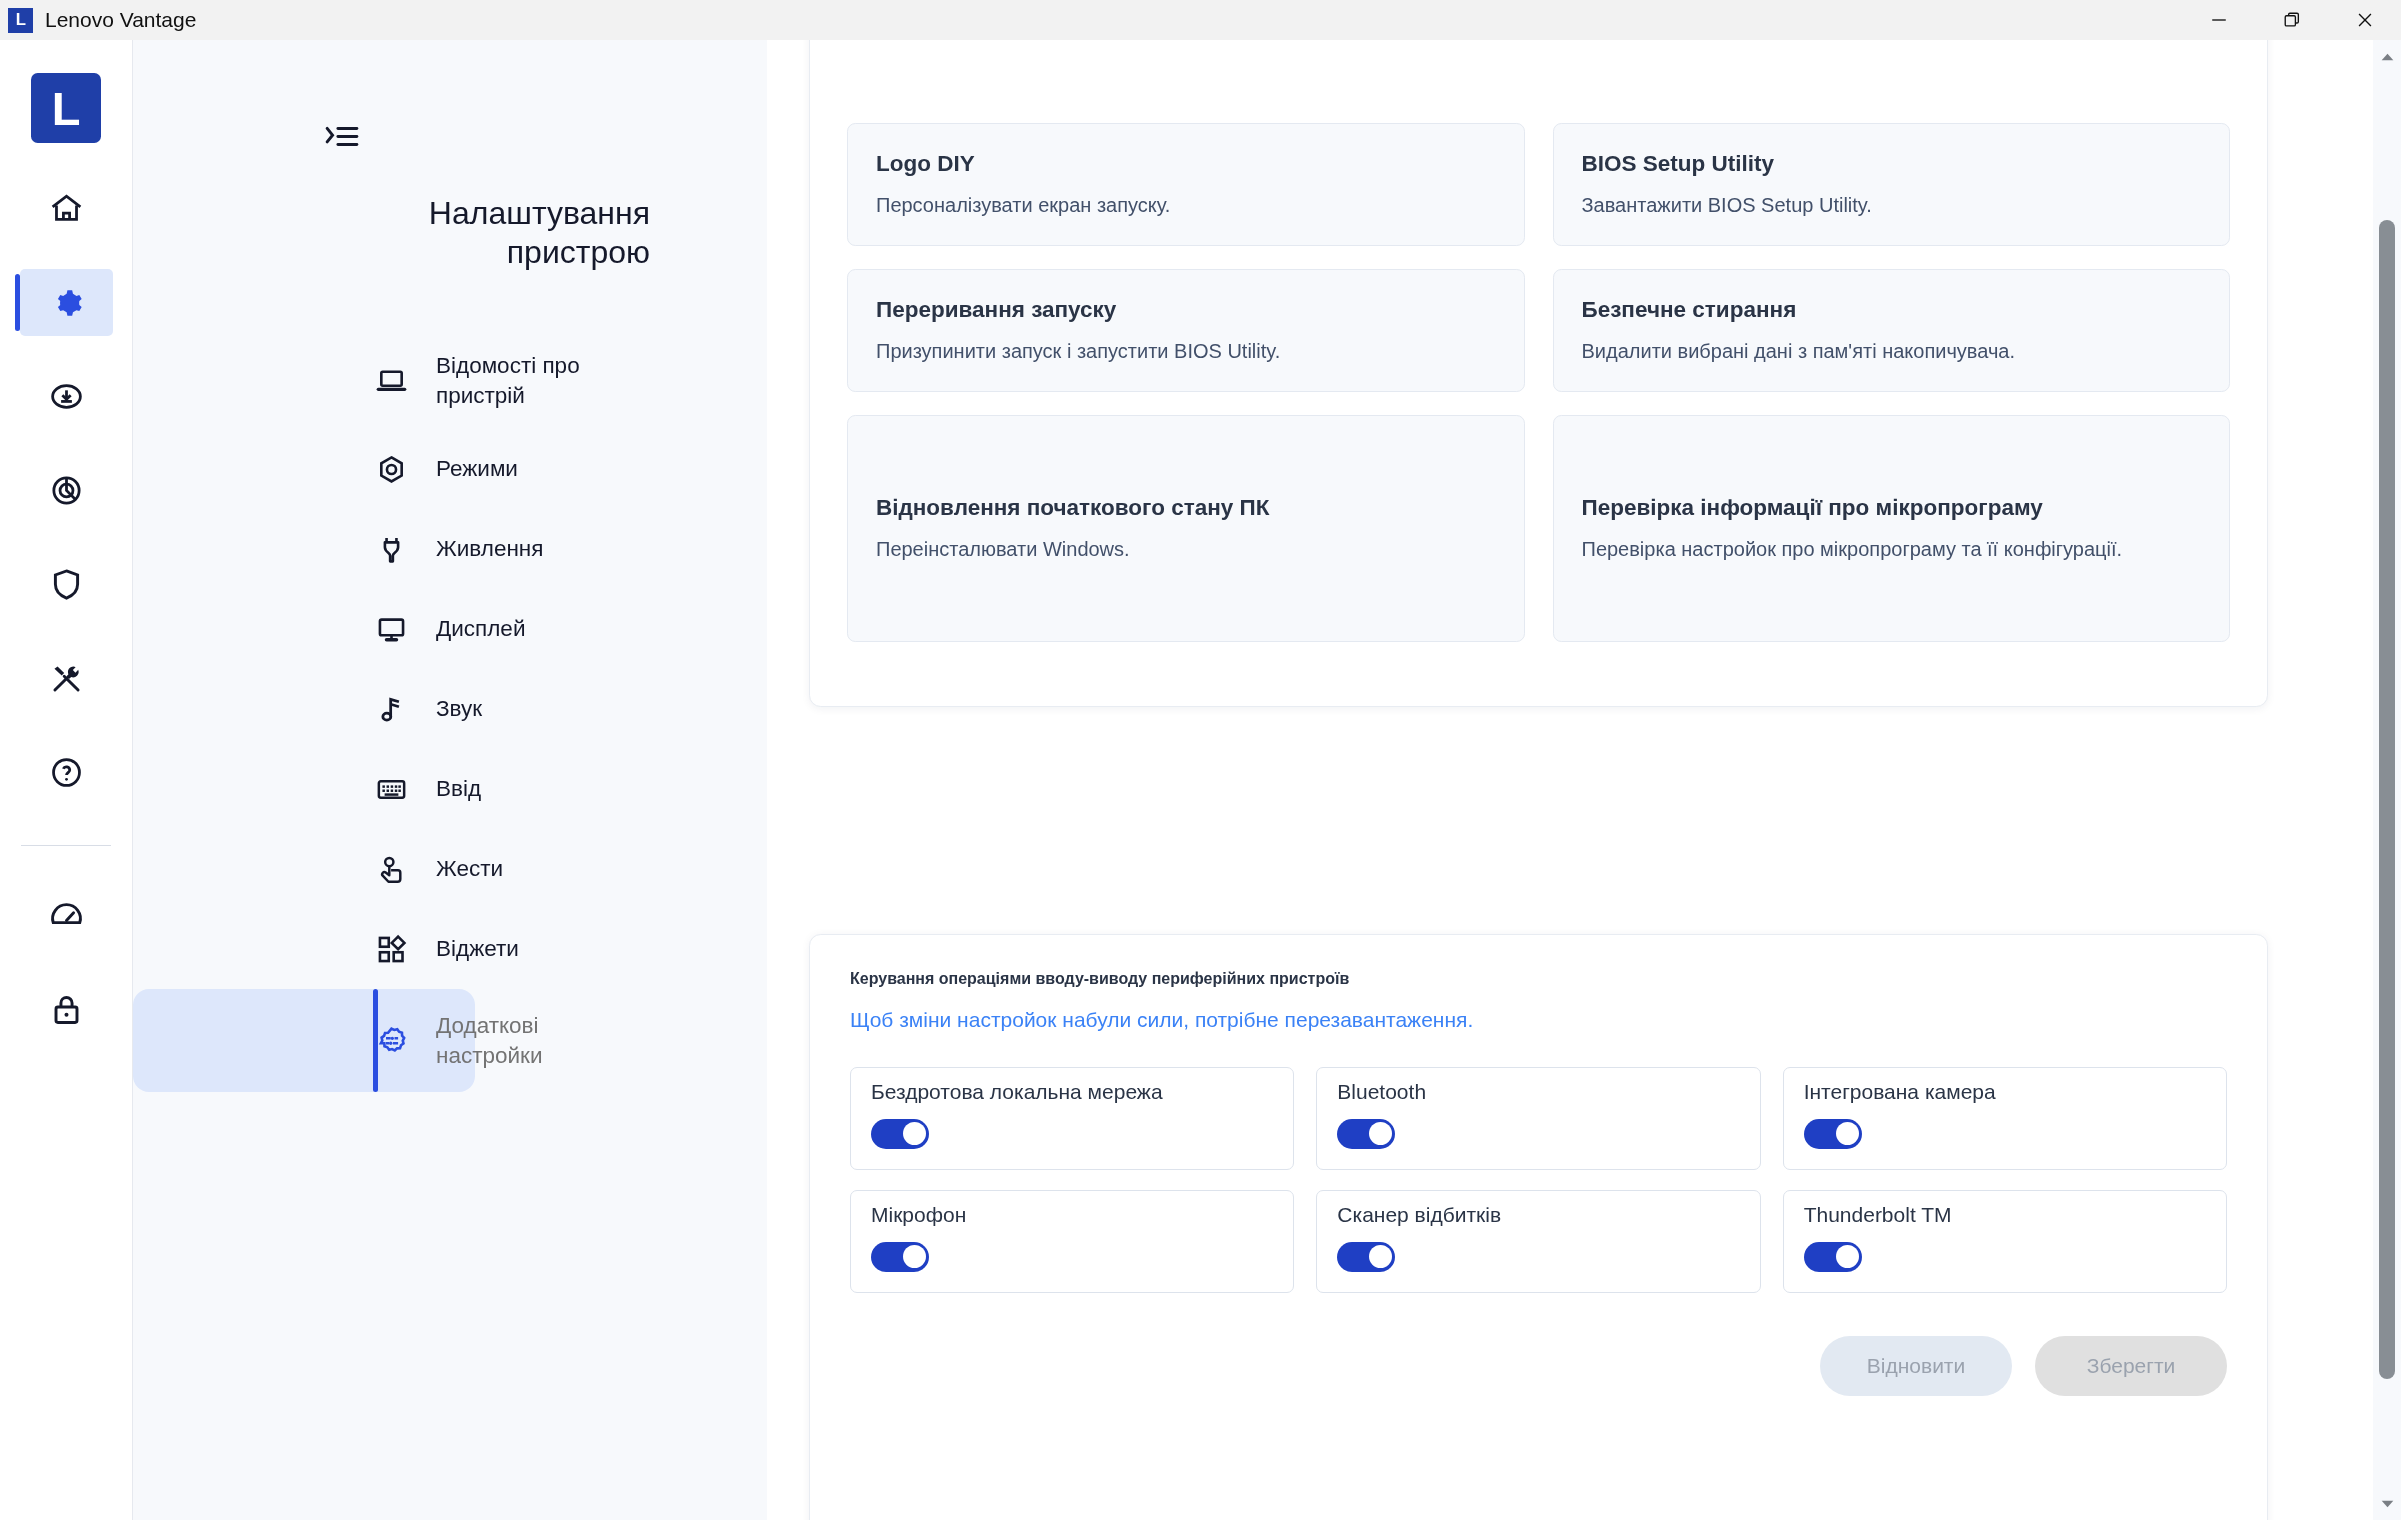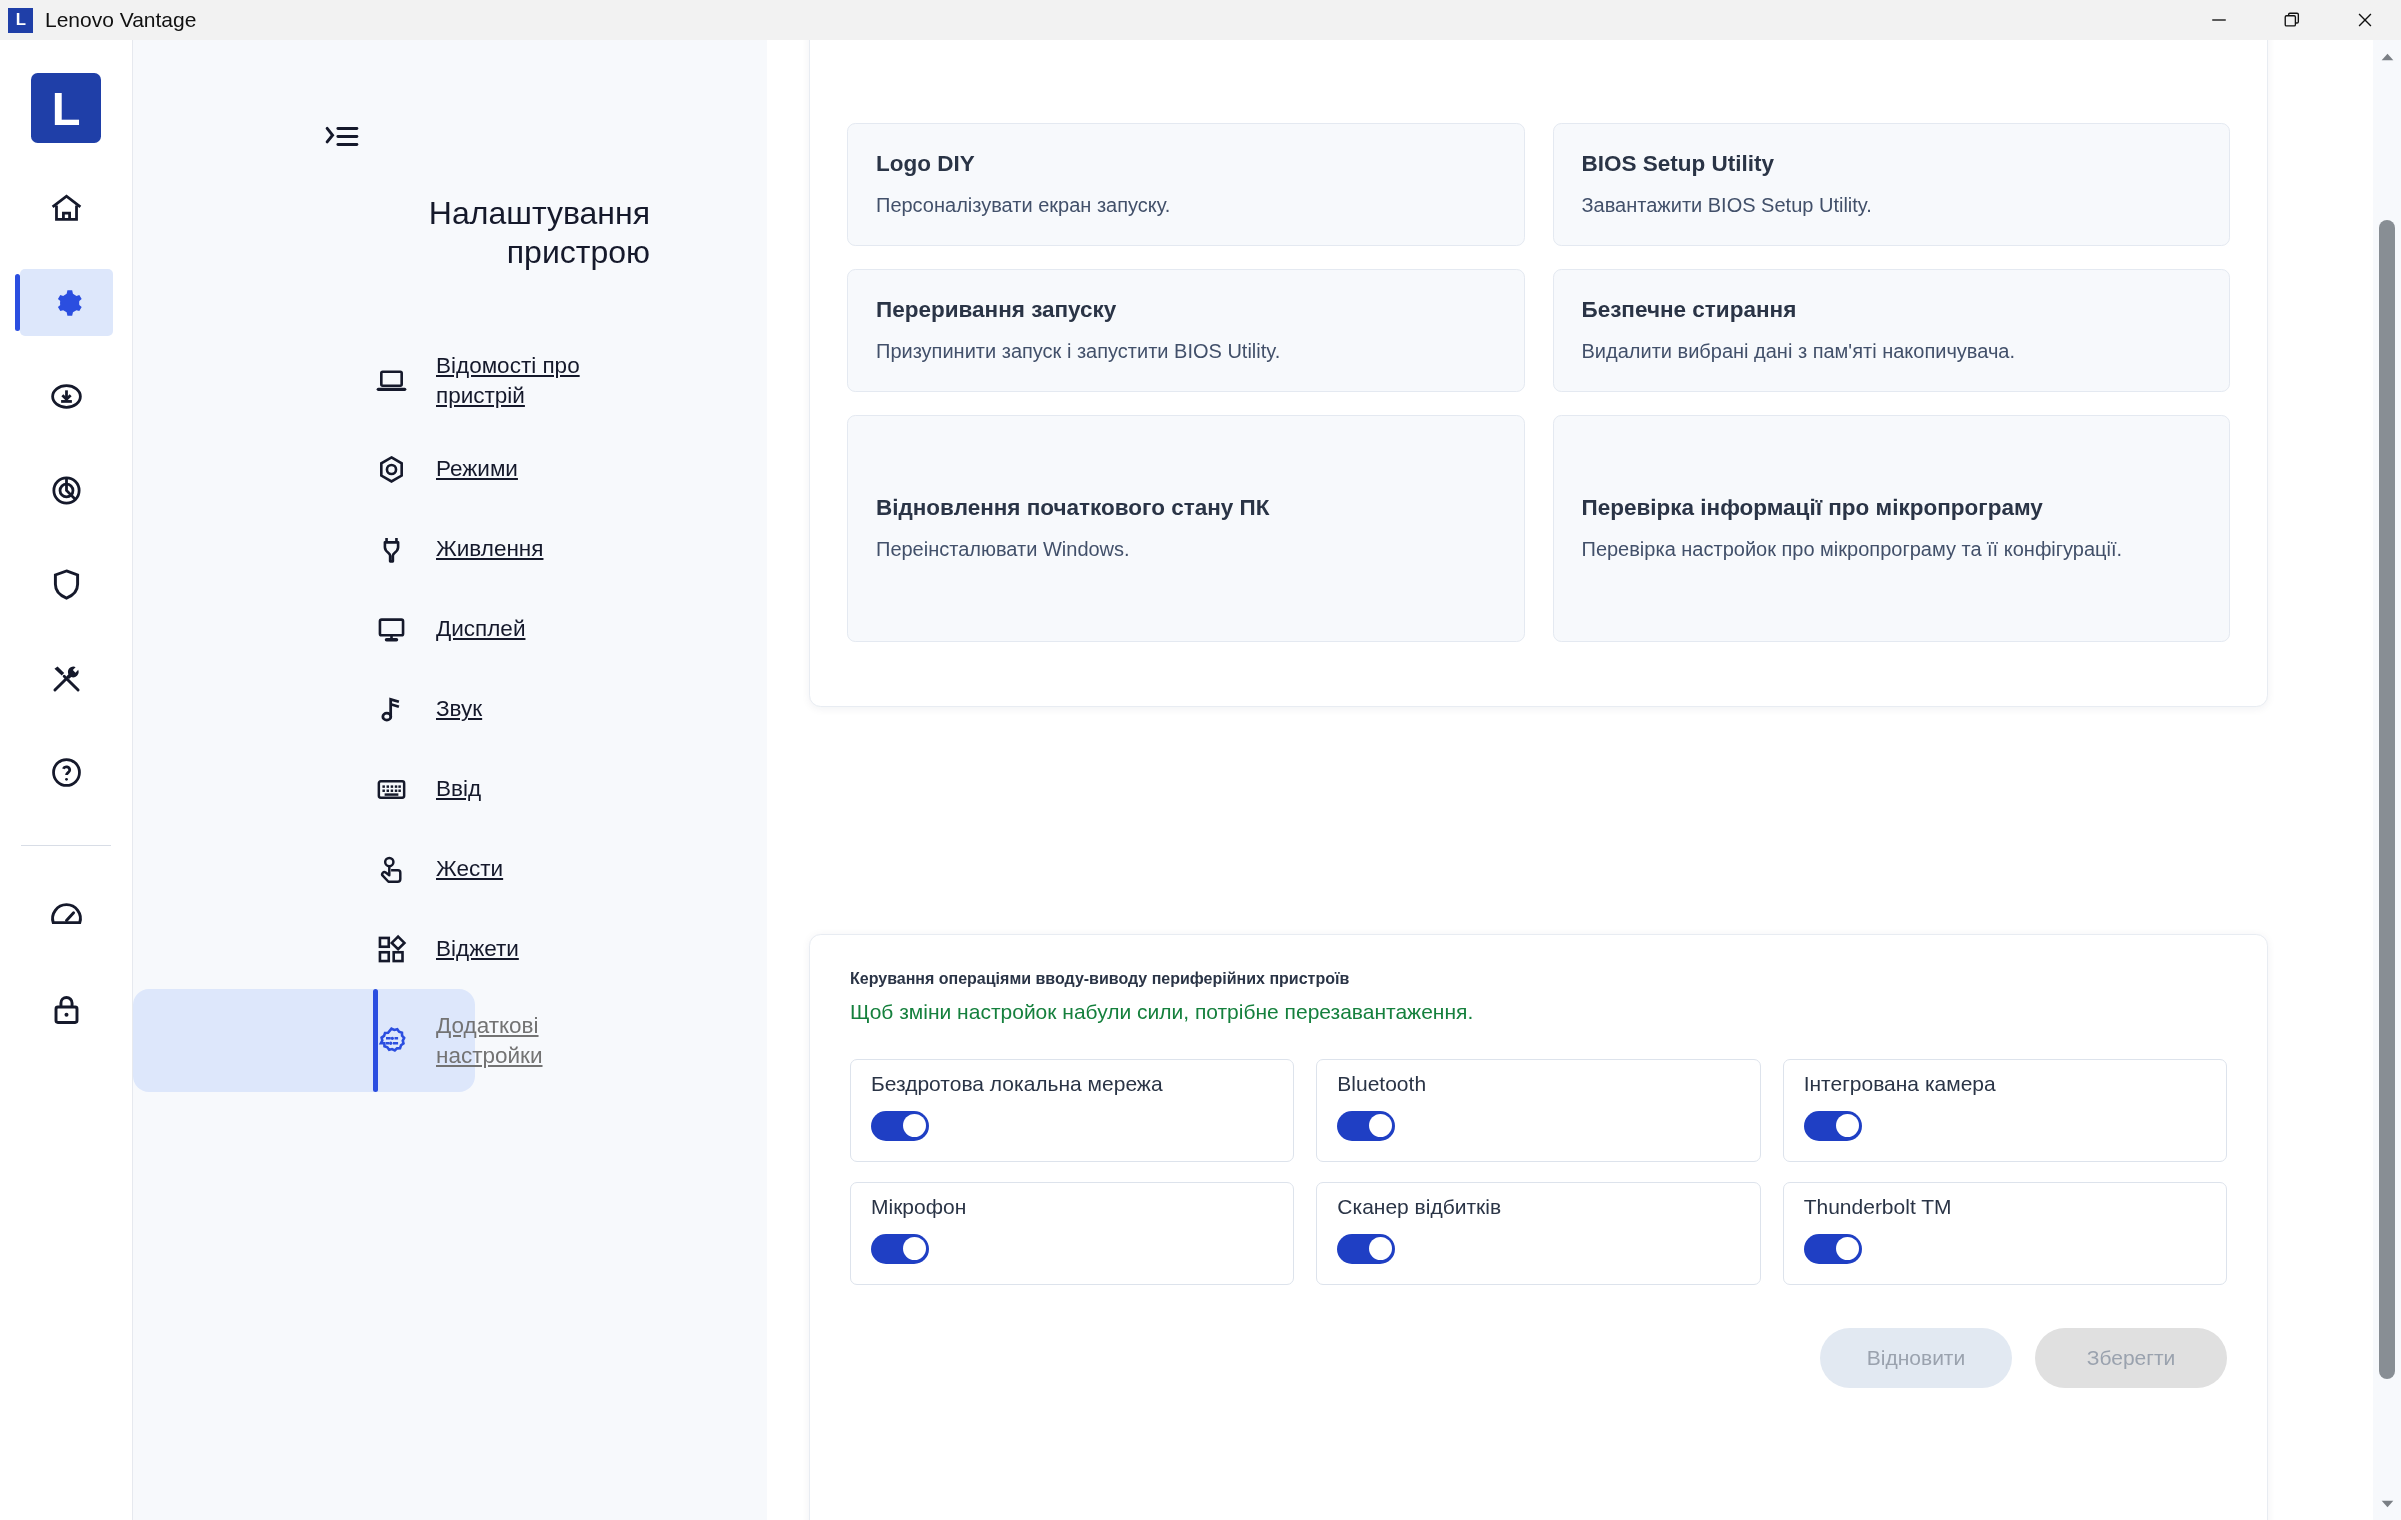--- a/index.html
+++ b/index.html
@@ -77,21 +77,21 @@
   }
   .hamburger { position: absolute; left: 190px; top: 83px; color: #15192b; cursor: pointer; }
   .nav-title {
     margin: 82px 0 0 242px; width: 275px;
     font-size: 32px; line-height: 1.22; color: #15192b; font-weight: 400; text-align: right;
   }
   .nav-list { margin-top: 60px; }
   .nav-item {
     display: flex; align-items: center; gap: 28px;
     height: 80px; padding-left: 242px;
-    color: #15192b; position: relative; text-decoration: underline;
+    color: #15192b; position: relative;
   }
   .nav-item .nav-ico { width: 33px; display: flex; align-items: center; justify-content: center; }
   .nav-item .nav-label { font-size: 22.5px; line-height: 1.3; max-width: 192px; }
   .nav-item.two-line { height: 97px; }
   .nav-item.active {
     background: #dde7fb; color: #737373;
     border-radius: 16px; margin-right: 292px; height: 103px;
   }
   .nav-item.active::before {
     content: ""; position: absolute; left: 240px; top: 0; bottom: 0;
@@ -135,21 +135,21 @@
     border-radius: 8.3px;
     padding: 25px 28px;
     min-height: 122px;
     display: flex; flex-direction: column; justify-content: center;
   }
   .act-card.tall { min-height: 227px; }
   .act-title { font-size: 22.5px; font-weight: 700; color: #2a3446; margin-bottom: 11.7px; line-height: 1.35; }
   .act-desc { font-size: 20px; color: #42506a; line-height: 1.45; }
 
   .sec-title { font-size: 16px; font-weight: 700; color: #2a3446; }
-  .sec-sub { font-size: 21px; color: #15803d; margin-top: 12px; }
+  .sec-sub { font-size: 21px; color: #3b82f6; margin-top: 20px; }
 
   .toggle-grid {
     display: grid; grid-template-columns: repeat(3, 1fr); gap: 20px 22px;
     margin-top: 35px;
   }
   .tog-card {
     border: 0.8px solid #dde3ec; border-radius: 7px;
     padding: 12px 20px 20px 20px; min-height: 102px;
     background: #fff;
   }

